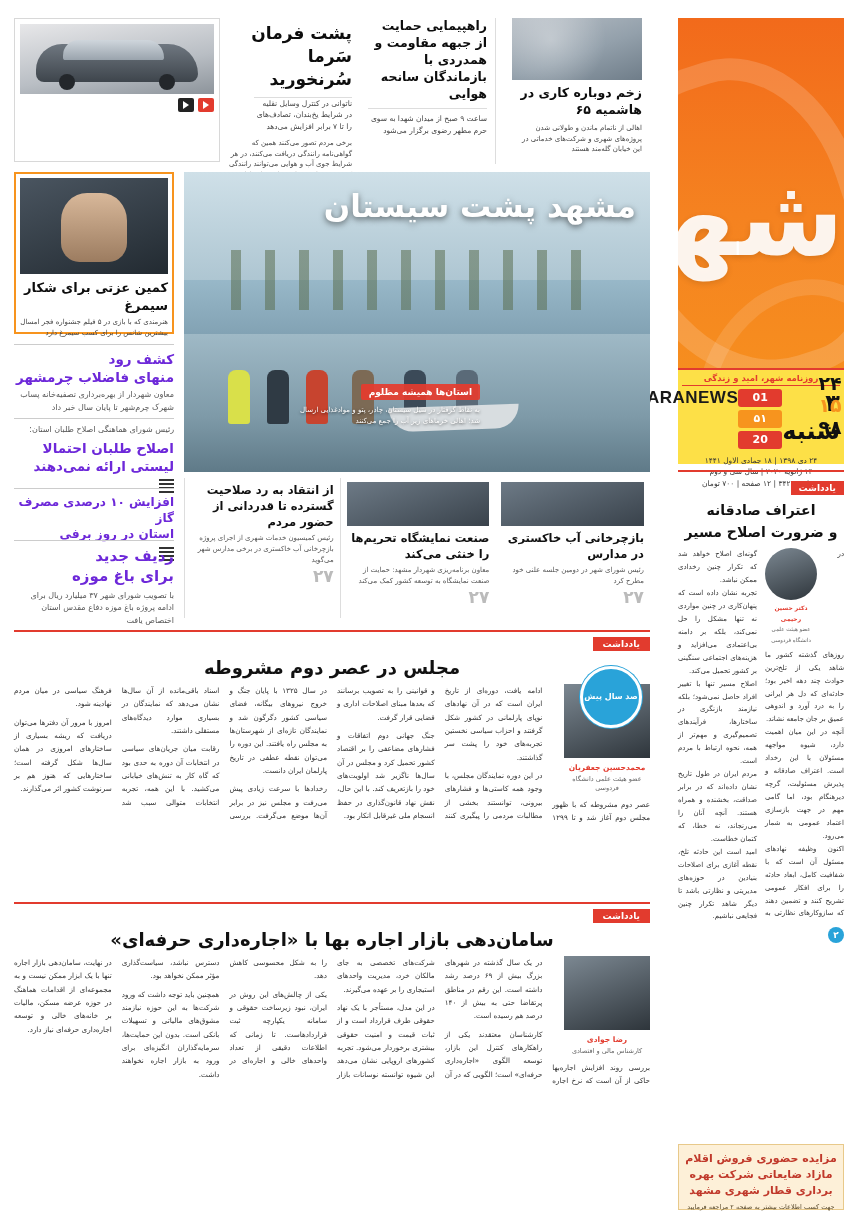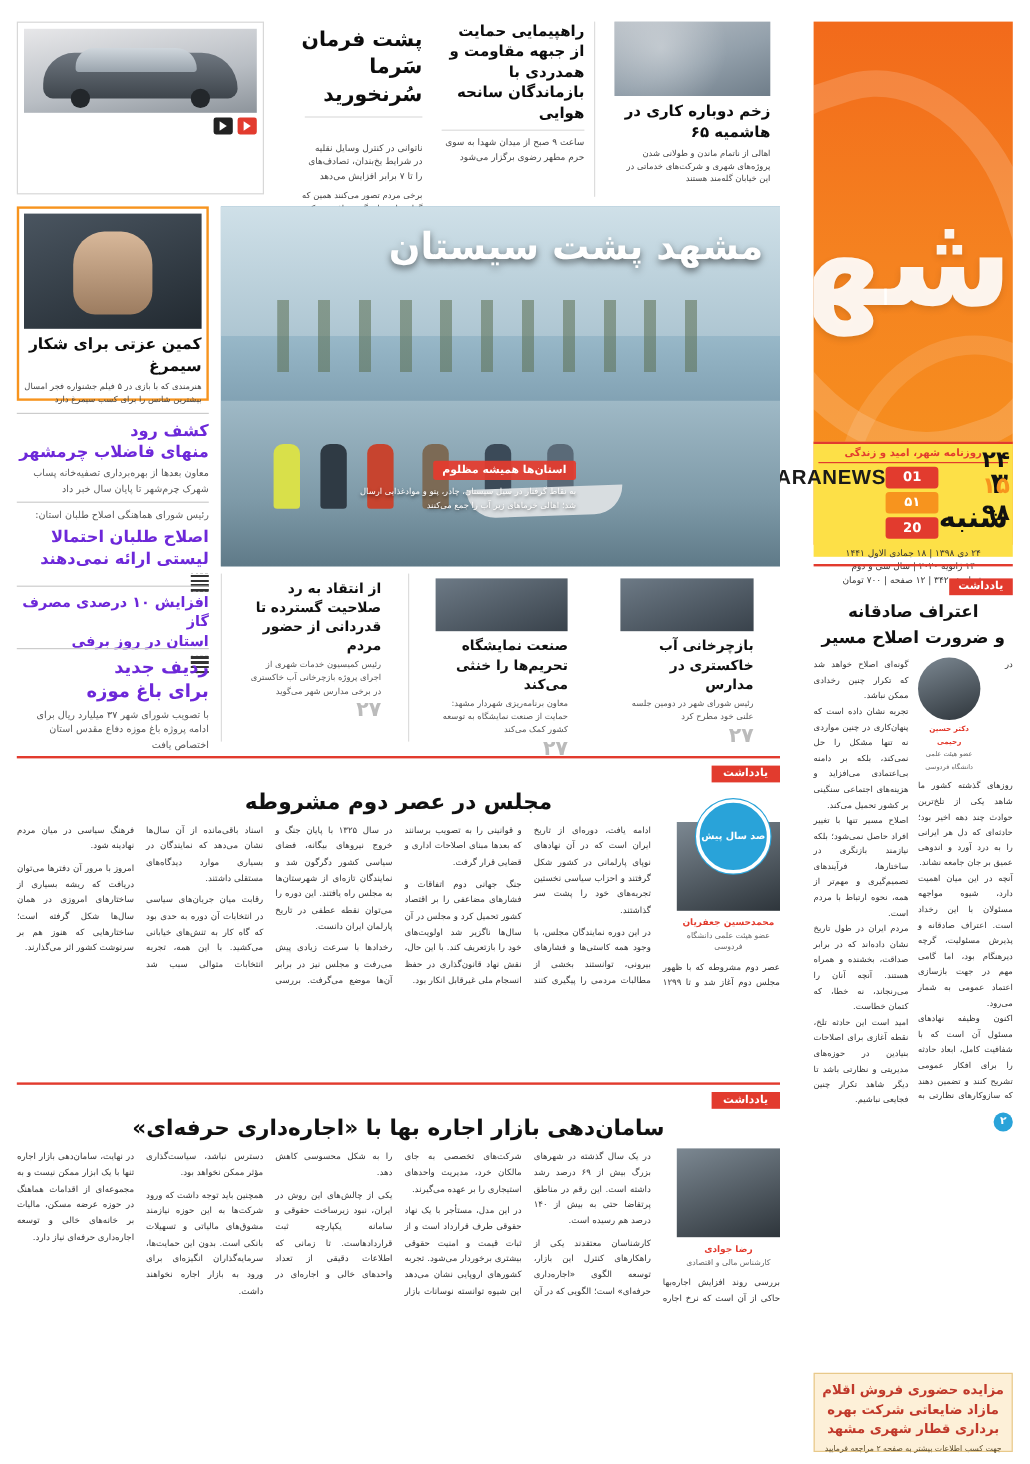--- a/index.html
+++ b/index.html
@@ -162,21 +162,21 @@
   .brief { position:absolute; left:14px; width:160px; border-top:1px solid #ccc; padding-top:5px; }
   .brief h3 { font-size:13.5px; font-weight:bold; line-height:1.35; color:#6d28d9; }
   .brief p { font-size:8px; color:#555; line-height:1.6; margin-top:3px; }
   .qr { width:15px; height:15px; background:
       repeating-linear-gradient(0deg,#333 0 2px,#fff 2px 4px),
       repeating-linear-gradient(90deg,#333 0 2px,transparent 2px 4px);
     display:inline-block; vertical-align:middle; }
 
   
   .strip { position:absolute; left:184px; top:478px; width:466px; height:140px; display:flex; }
-  .strip-cell { flex:1; border-left:1px solid #ddd; padding:4px 22px; }
+  .strip-cell { flex:1; border-left:1px solid #ddd; padding:4px 6px; }
   .strip-cell:first-child{ border-left:none; }
   .strip-cell h4 { font-size:11.5px; font-weight:bold; line-height:1.4; color:#111; }
   .strip-cell .ph { width:100%; height:44px; background:linear-gradient(160deg,#6d7a86,#39424b); margin-bottom:4px; }
   .strip-cell p { font-size:7px; color:#555; line-height:1.55; margin-top:3px; }
   .bignum { font-size:17px; font-weight:bold; color:#bbb; }
 
   
   .article { position:absolute; border-top:2px solid #e23b2e; }
   .art-label {
     display:inline-block; background:#e23b2e; color:#fff; font-size:9px; font-weight:bold;
@@ -272,21 +272,21 @@
     </div>
     <div class="play-row">
       <div class="play-btn"></div>
       <div class="play-btn dark"></div>
     </div>
   </div>
 
   <div style="position:absolute; top:22px; left:226px; width:126px; text-align:right;">
     <div class="hd" style="font-size:17px;">پشت فرمان سَرما</div>
     <div class="hd" style="font-size:17px;">سُرنخورید</div>
-    <div class="sub" style="font-size:7.5px; margin-top:6px; border-top:1px solid #ddd; padding-top:20px;margin-left:28px;">ناتوانی در کنترل وسایل نقلیه در شرایط یخ‌بندان، تصادف‌های را تا ۷ برابر افزایش می‌دهد</div>
+    <div class="sub" style="font-size:7.5px; margin-top:6px; border-top:1px solid #ddd; padding-top:0;margin-left:28px;">ناتوانی در کنترل وسایل نقلیه در شرایط یخ‌بندان، تصادف‌های را تا ۷ برابر افزایش می‌دهد</div>
     <div class="sub" style="font-size:7px; margin-top:5px;">برخی مردم تصور می‌کنند همین که گواهی‌نامه رانندگی دریافت می‌کنند، در هر شرایط جوی آب و هوایی می‌توانند رانندگی کنند، در فصل سرما بهتر است احتیاط بیشتری به خرج داد...</div>
   </div>
 
   <div class="top-col" style="left:360px; width:136px; height:146px;">
     <div class="hd" style="font-size:12.5px; text-align:right;">راهپیمایی حمایت از جبهه مقاومت و همدردی با بازماندگان سانحه هوایی</div>
     <div class="sub" style="font-size:7.5px; margin-top:6px; border-top:1px solid #ddd; padding-top:4px;">ساعت ۹ صبح از میدان شهدا به سوی حرم مطهر رضوی برگزار می‌شود</div>
   </div>
 
   <div class="top-col" style="left:504px; width:146px; height:146px; border-right:none;">
     <div class="imgph" style="width:100%; height:62px;"></div>
@@ -317,21 +317,21 @@
 
   <div class="feat-left">
     <div class="ph"></div>
     <div class="hd" style="font-size:13px; margin-top:5px; text-align:right;">کمین عزتی برای شکار سیمرغ</div>
     <div class="sub" style="font-size:7px; margin-top:3px;">هنرمندی که با بازی در ۵ فیلم جشنواره فجر امسال بیشترین شانس را برای کسب سیمرغ دارد</div>
   </div>
 
   <div class="brief" style="top:344px;">
     <h3>کشف رود</h3>
     <h3>منهای فاضلاب چرمشهر</h3>
-    <p>معاون بعدها از بهره‌برداری تصفیه‌خانه پساب شهرک چرم‌شهر تا پایان سال خبر داد</p>
+    <p>معاون شهردار از بهره‌برداری تصفیه‌خانه پساب شهرک چرم‌شهر تا پایان سال خبر داد</p>
   </div>
 
   <div class="brief" style="top:418px;">
     <p style="margin:0 0 2px 0;">رئیس شورای هماهنگی اصلاح طلبان استان:</p>
     <h3>اصلاح طلبان احتمالا</h3>
     <h3>لیستی ارائه نمی‌دهند</h3>
     <span class="qr"></span>
   </div>
 
   <div class="brief" style="top:488px;">

